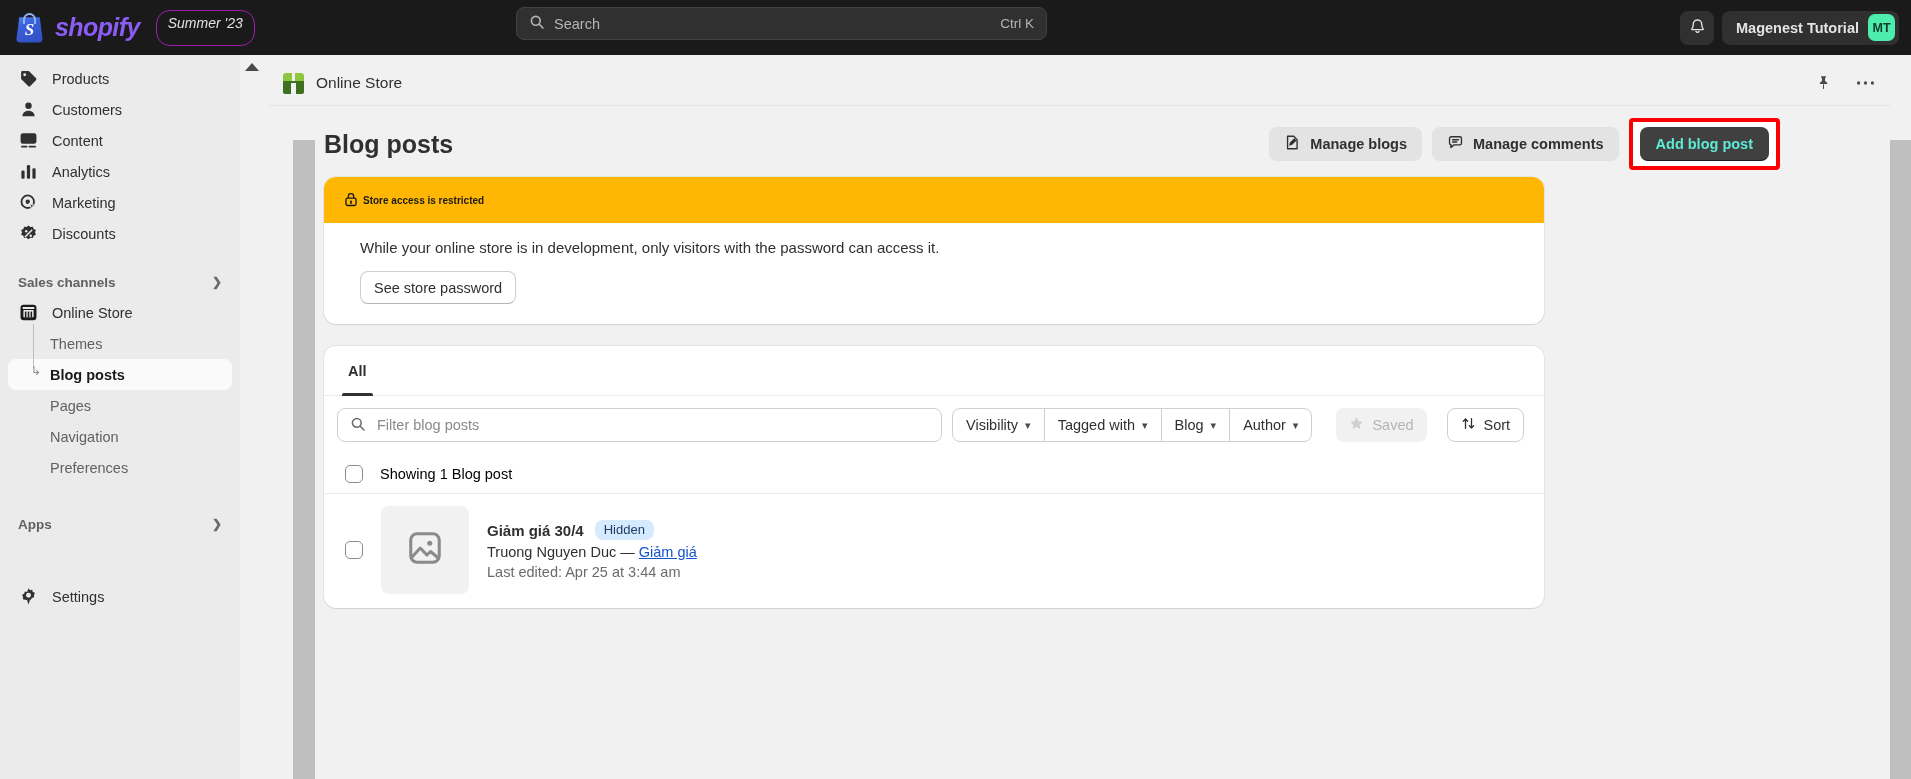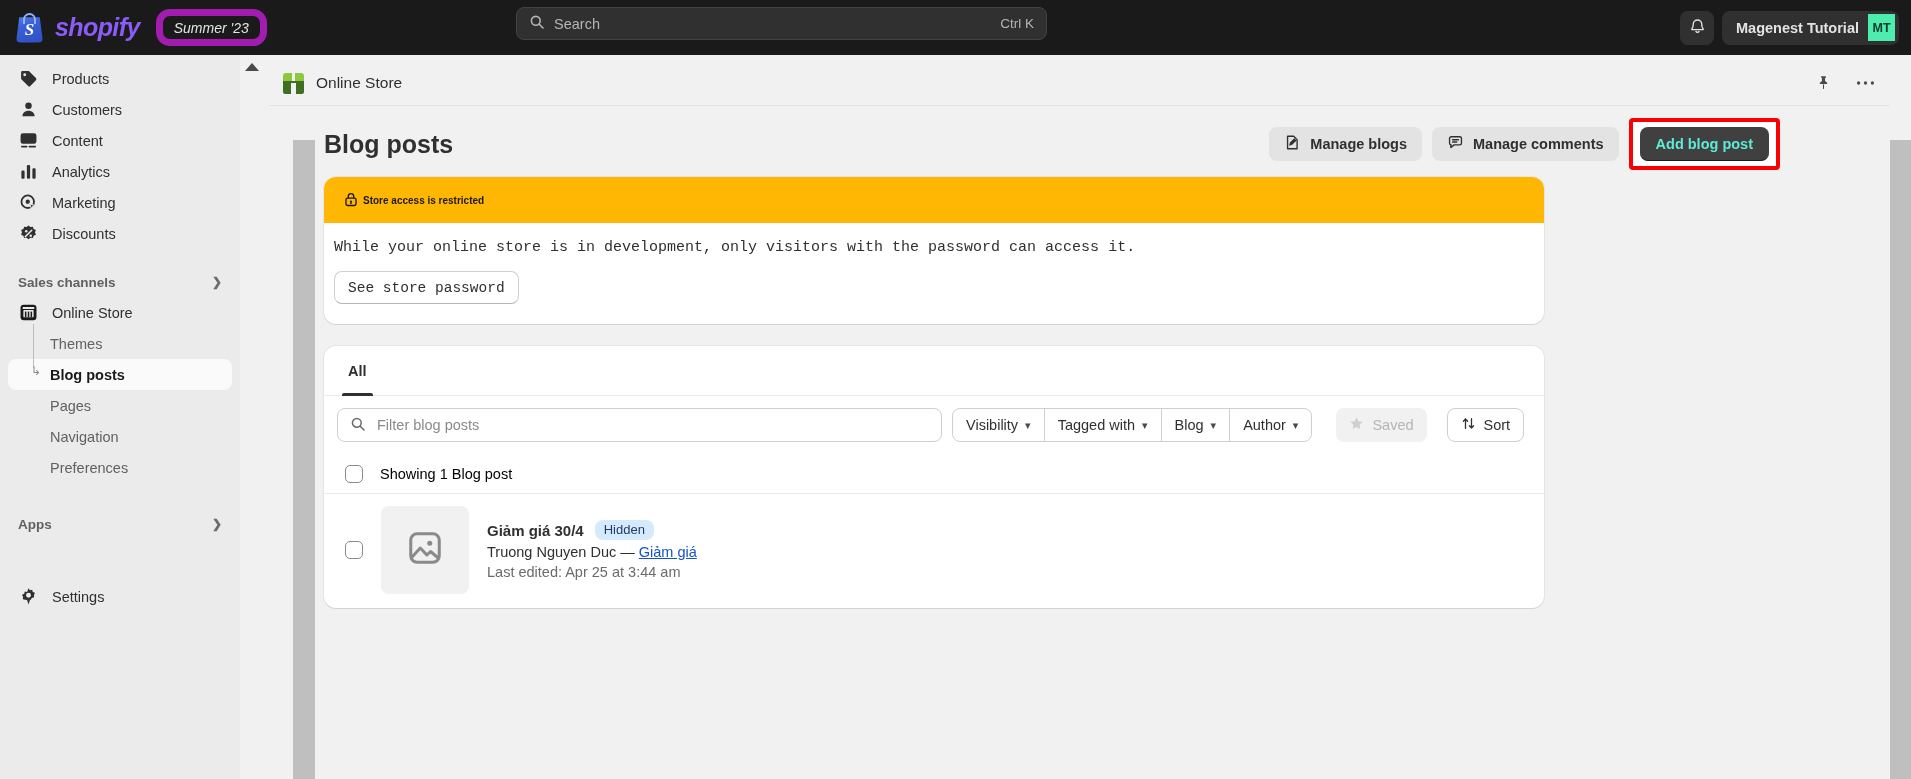--- a/index.html
+++ b/index.html
@@ -34,22 +34,22 @@
     border-radius: 7px 7px 0 0;
   }
   #shopify-logo-mark .s {
     position: absolute; top: 7px; left: 0; width: 27px;
     text-align: center; color: #fff;
     font: italic 900 17px "Liberation Serif", serif;
   }
   #brand-word { color: #8b5cf6; font: italic 900 25px "Liberation Sans", sans-serif; letter-spacing: -0.6px; }
   #release-badge {
     color: #e3e3e3; font: italic 400 14px "Liberation Sans", sans-serif;
-    border: 7px solid #a21caf; border-radius: 14px;
-    padding: 4px 11px 3px; margin-left: 4px; text-align: right;
+    border: 1px solid #a21caf; border-radius: 14px;
+    padding: 4px 11px 14px; margin-left: 4px; text-align: right;
   }
 
   #global-search {
     position: absolute; left: 516px; top: 7px;
     width: 531px; height: 33px;
     background: #303030; border: 1px solid #434343; border-radius: 8px;
     display: flex; align-items: center; padding: 0 12px;
   }
   #global-search .ph { color: #b5b5b5; font-size: 14.5px; margin-left: 9px; flex: 1; }
   #global-search .kbd { color: #b5b5b5; font-size: 13.5px; }
@@ -61,21 +61,21 @@
   #notif-btn {
     width: 34px; height: 34px; border-radius: 8px; background: #303030;
     display: flex; align-items: center; justify-content: center;
   }
   #account-chip {
     height: 34px; border-radius: 8px; background: #303030;
     display: flex; align-items: center; gap: 9px; padding: 0 4px 0 14px;
   }
   #account-name { color: #e3e3e3; font-size: 14.5px; font-weight: bold; }
   #account-avatar {
-    width: 27px; height: 27px; border-radius: 0; background: #4dedae;
+    width: 27px; height: 27px; border-radius: 7px; background: #4dedae;
     color: #103b2b; font-size: 12.5px; font-weight: bold;
     display: flex; align-items: center; justify-content: center;
   }
 
   
   #sidebar {
     position: absolute; top: 55px; left: 0;
     width: 240px; height: 724px;
     background: #ebebeb;
     padding-top: 8px;
@@ -185,21 +185,21 @@
   #banner {
     margin-top: 4px; width: 1220px; background: #fff;
     border-radius: 12px; overflow: hidden;
     box-shadow: 0 1px 0 rgba(0,0,0,.07), 0 0 0 1px rgba(0,0,0,.05);
   }
   #banner-head {
     background: #ffb703; height: 46px;
     display: flex; align-items: center; gap: 4px; padding: 0 19px;
     color: #1a1a1a; font-size: 10px; font-weight: bold;
   }
-  #banner-body { padding: 16px 10px 20px; font-family: Liberation Mono, monospace; }
+  #banner-body { padding: 16px 36px 20px; }
   #banner-text { color: #303030; font-size: 15px; }
   #see-password-btn {
     margin-top: 15px; display: inline-flex; align-items: center; height: 33px;
     padding: 0 13px; background: #fff; border: 1px solid #cfcfcf;
     border-bottom-color: #b5b5b5; border-radius: 8px;
     color: #303030; font-size: 14.5px;
   }
 
   
   #list-card {

